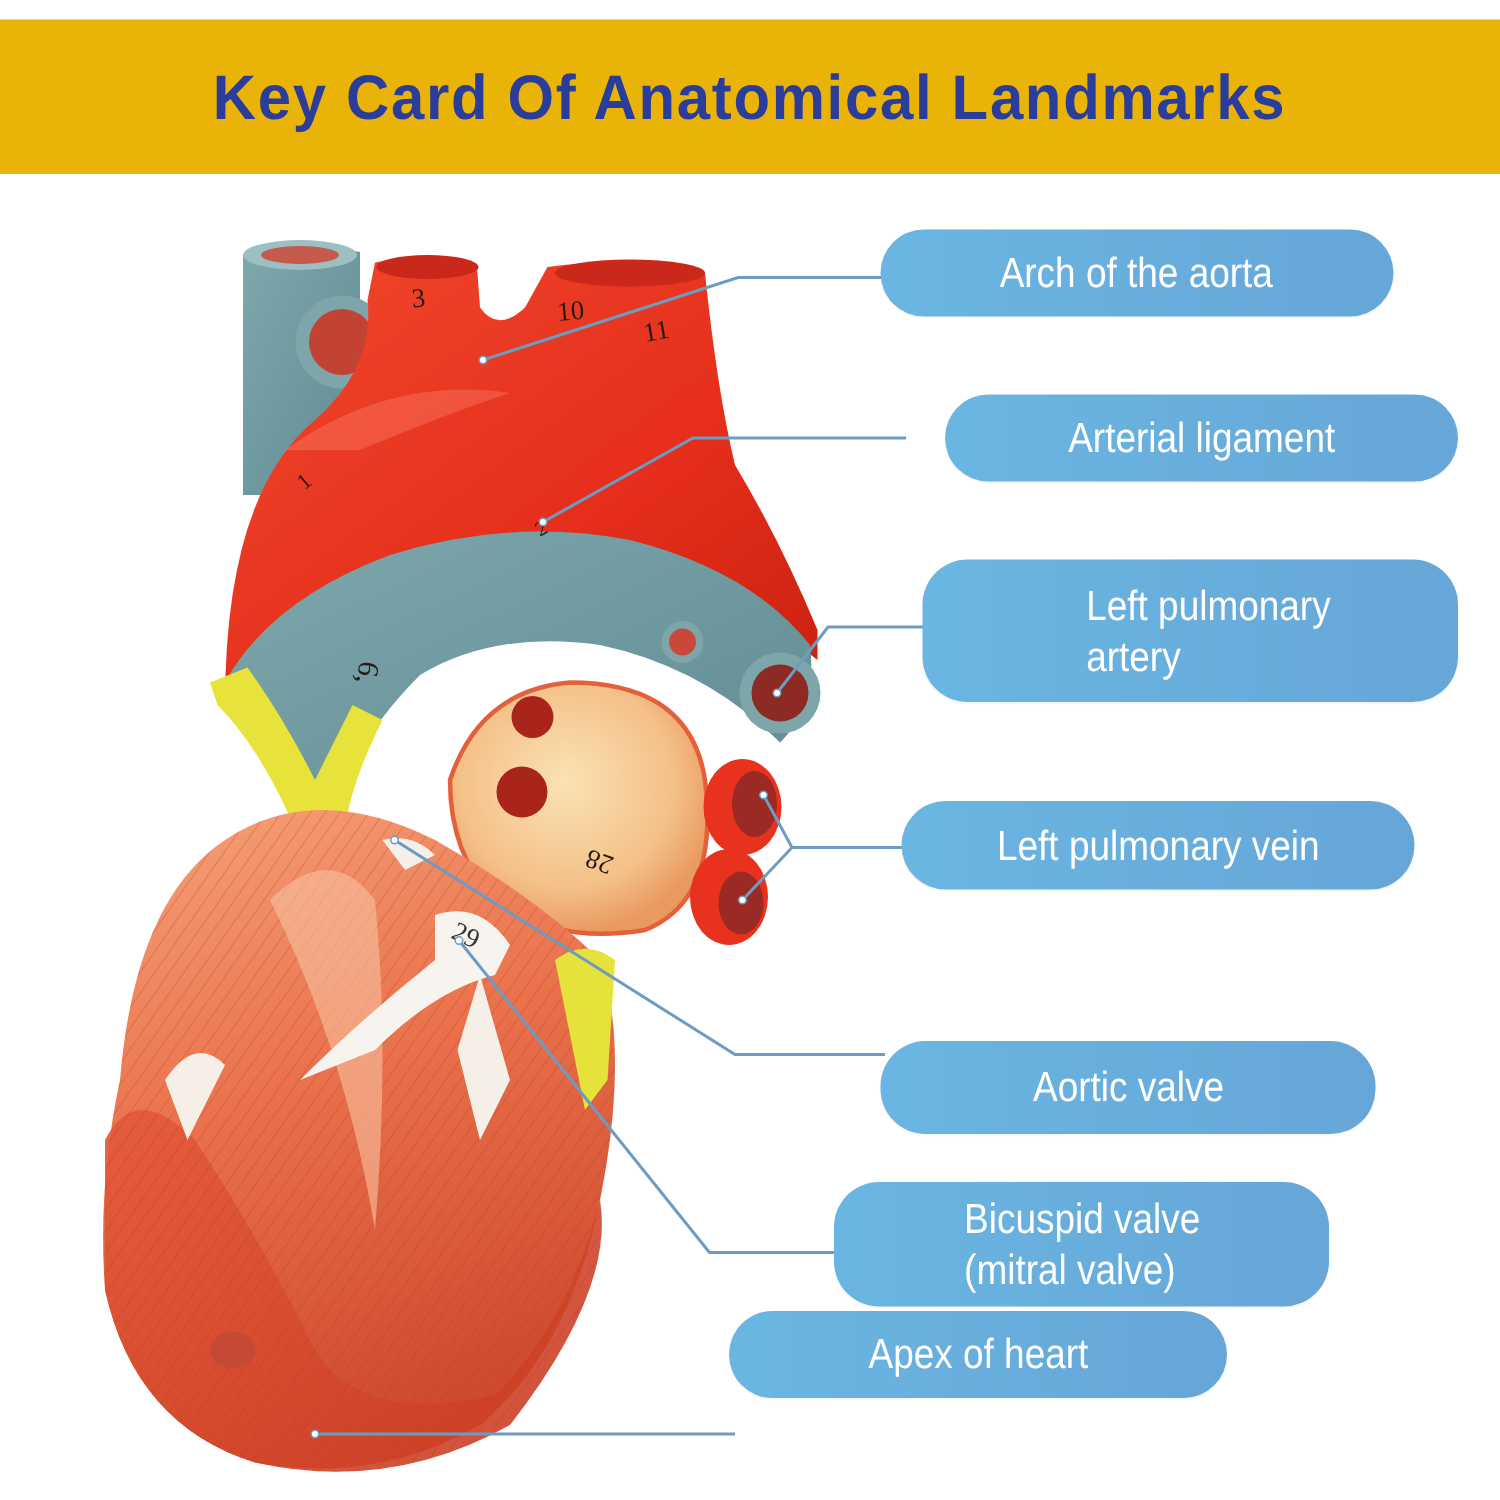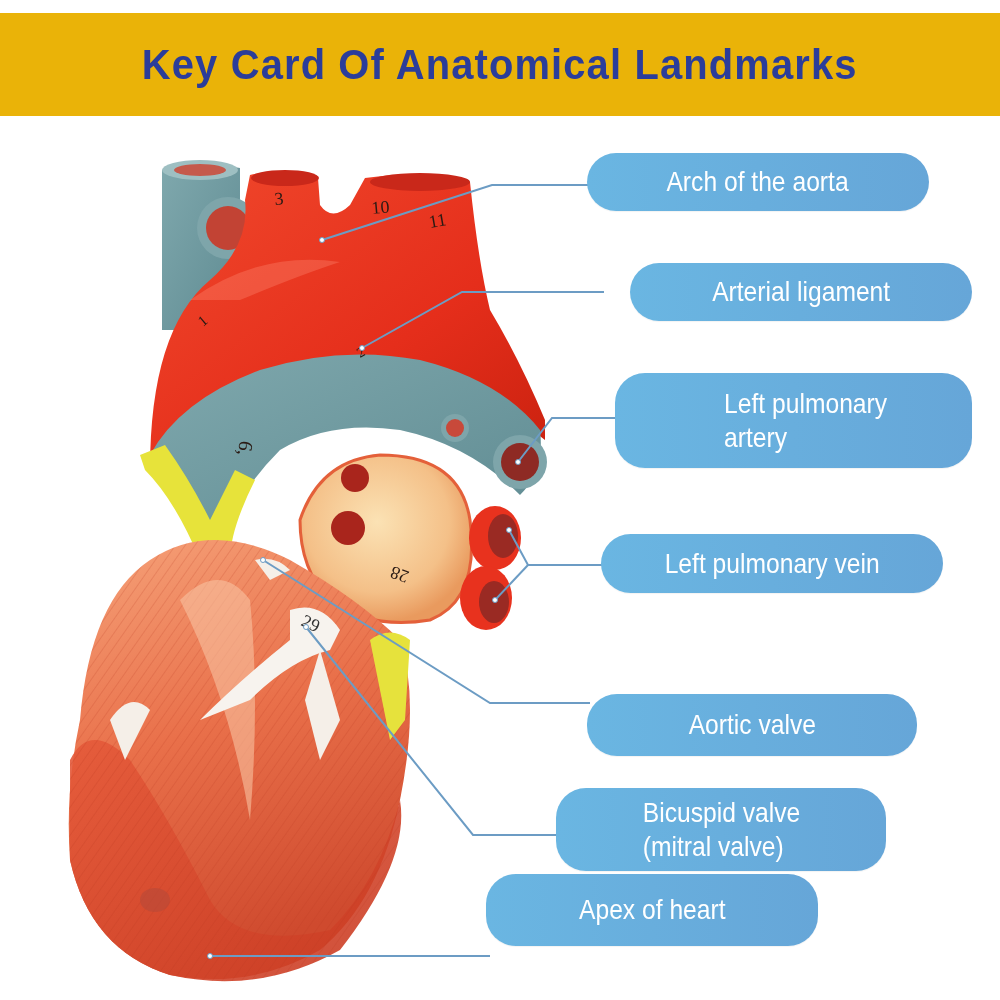--- a/index.html
+++ b/index.html
@@ -150,15 +150,15 @@
 <div class="pill" style="left:601px;top:534px;width:342px;height:59px;">
   <span>Left pulmonary vein</span>
 </div>
 <div class="pill" style="left:587px;top:674px;width:330px;height:62px;margin-top:20px;">
   <span>Aortic valve</span>
 </div>
 <div class="pill two-line" style="left:556px;top:788px;width:330px;height:83px;">
   <span>Bicuspid valve
 (mitral valve)</span>
 </div>
-<div class="pill" style="left:486px;top:874px;width:332px;height:72px;">
+<div class="pill" style="left:486px;top:874px;width:332px;height:58px;">
   <span>Apex of heart</span>
 </div>
 
 </body></html>

